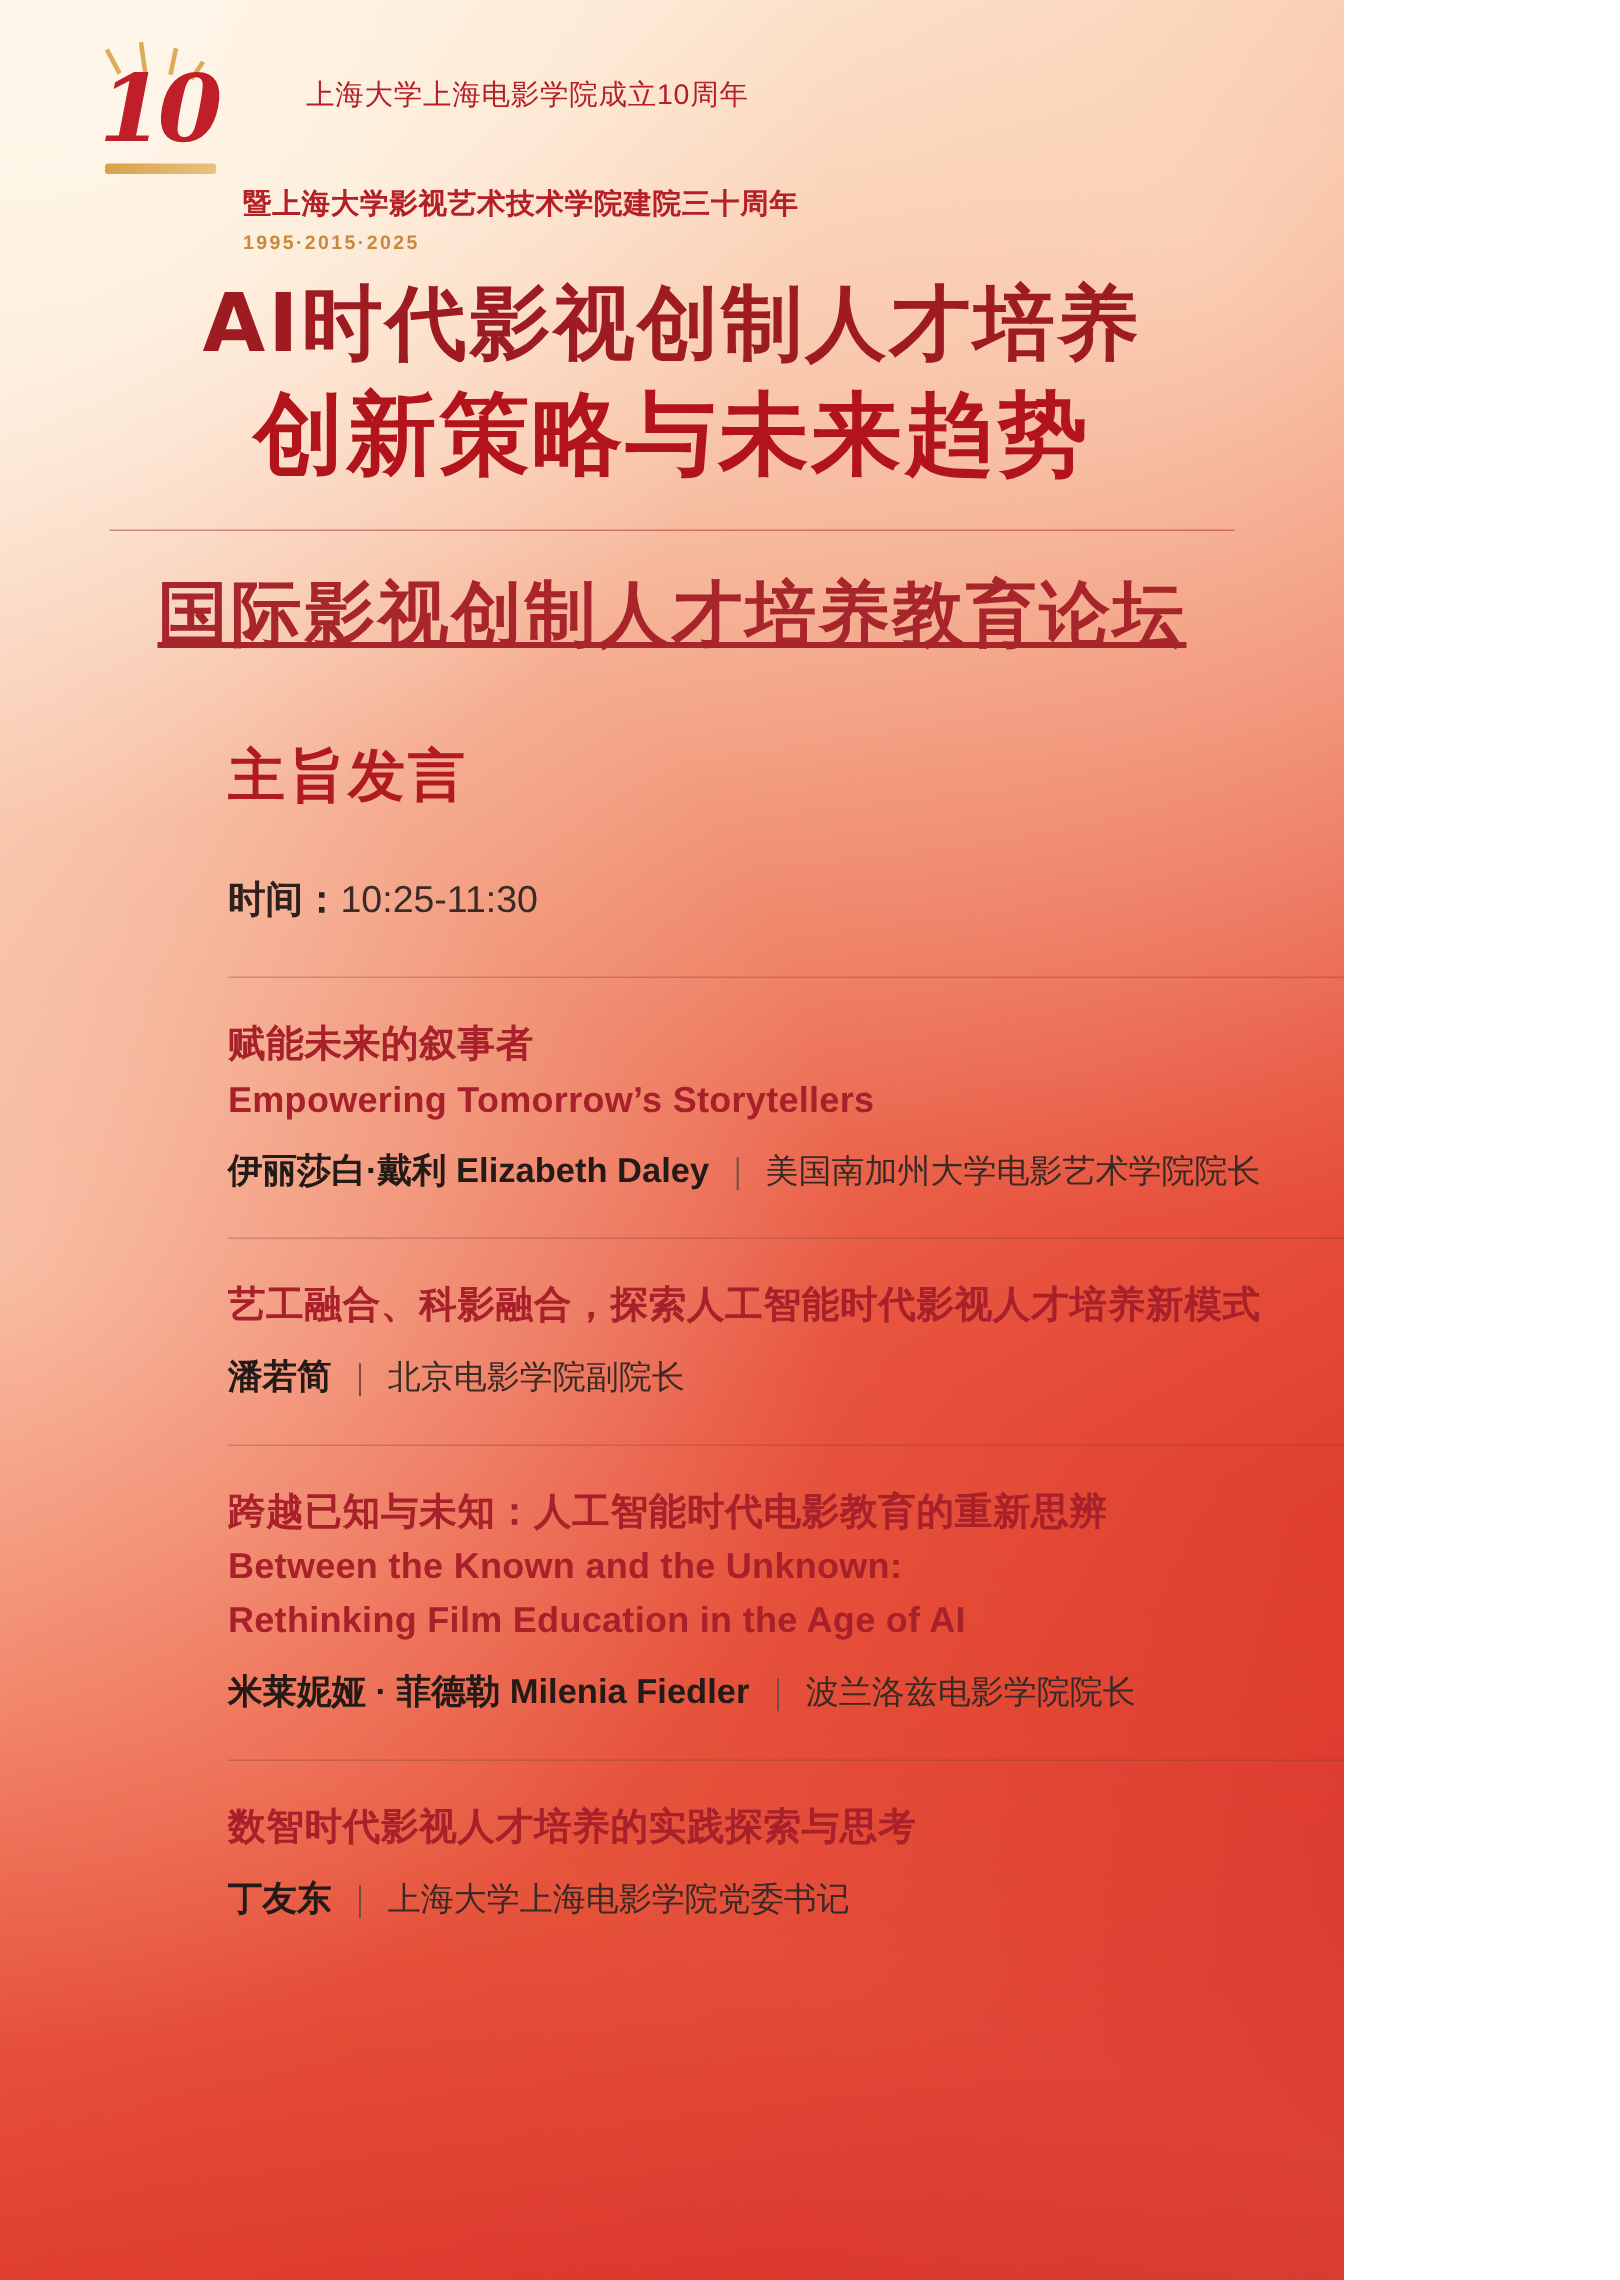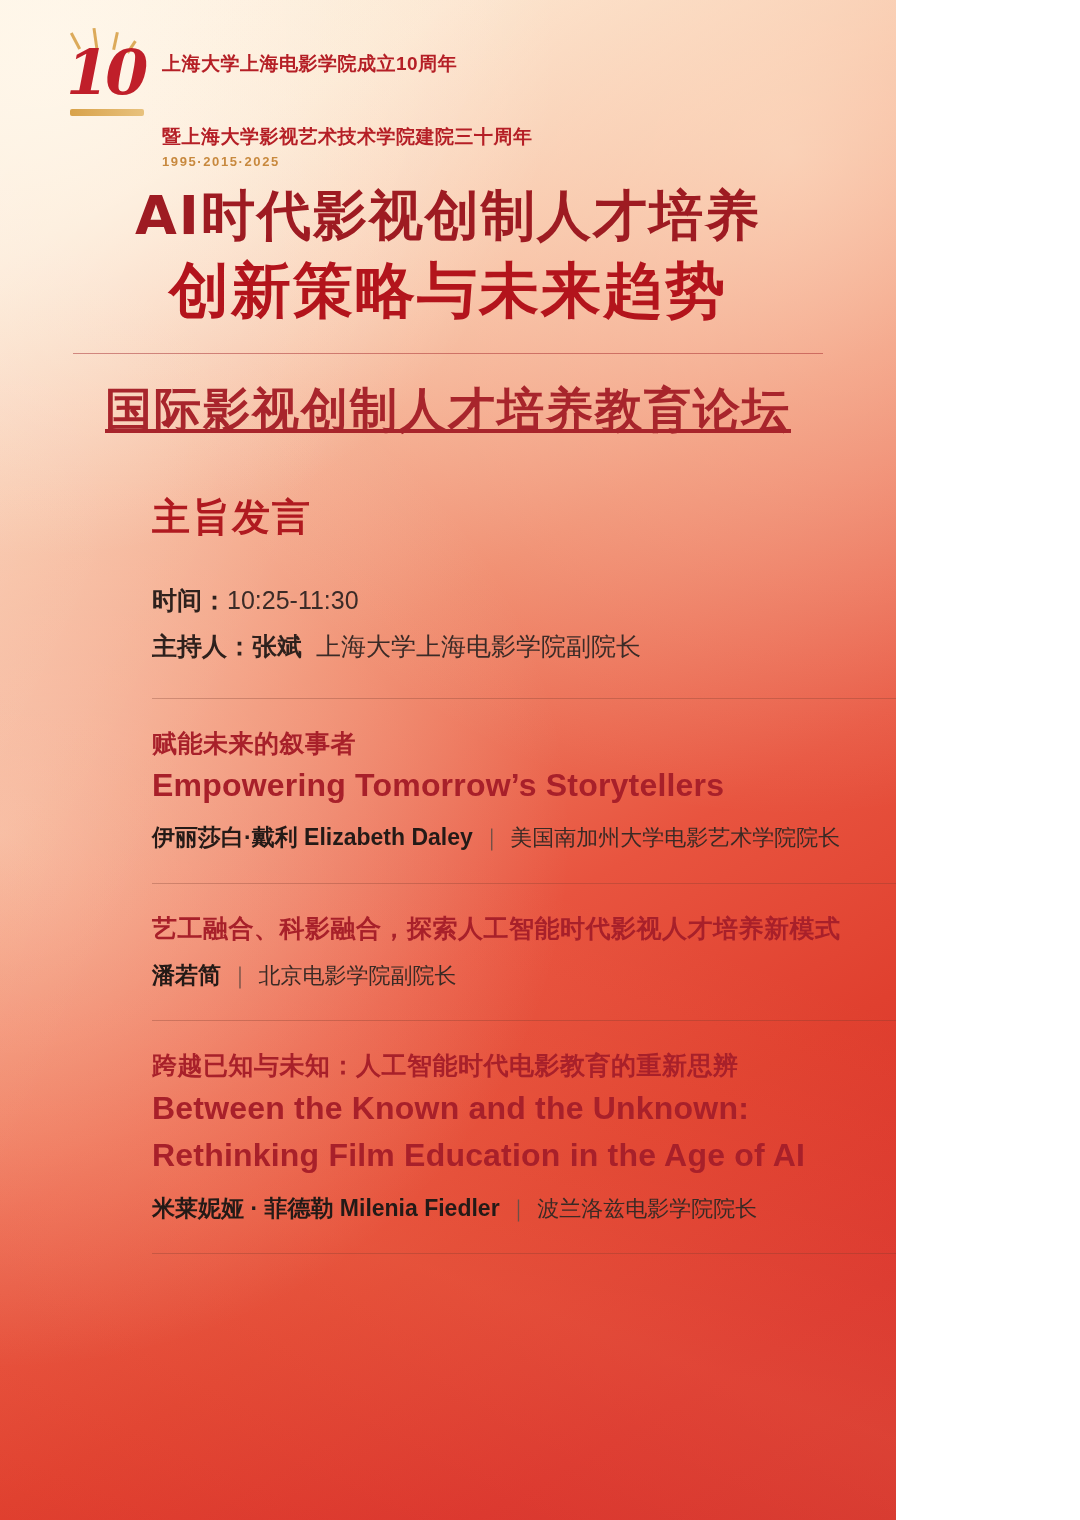--- a/index.html
+++ b/index.html
@@ -78,25 +78,26 @@
     width: 74px;
     height: 7px;
     background: linear-gradient(90deg, #d8a24a, #e8c27e);
     border-radius: 2px;
   }
   .logo-text {
     padding-top: 6px;
   }
   .logo-text .l1 {
     font-size: 19px;
-    font-weight: bold;
+    font-weight: normal;
     color: #b51f26;
     letter-spacing: .5px;
     line-height: 1.45;
     white-space: nowrap;
+    margin-left: 42px;
   }
   .logo-text .l2 {
     font-size: 19px;
     font-weight: bold;
     color: #b51f26;
     letter-spacing: .5px;
     line-height: 1.45;
     white-space: nowrap;
     margin-top: 45px;
   }
@@ -190,21 +191,21 @@
 
   .talk { }
   .talk .cn {
     font-size: 25px;
     font-weight: bold;
     color: #a8202a;
     line-height: 1.45;
     letter-spacing: .5px;
   }
   .talk .en {
-    font-size: 32px;
+    font-size: 24px;
     font-weight: bold;
     color: #a8202a;
     line-height: 1.42;
     letter-spacing: .2px;
     margin-top: 2px;
   }
   .talk .speaker {
     margin-top: 12px;
     font-size: 22px;
     color: #3a2a25;
@@ -253,23 +254,20 @@
   </div>
 
   <div class="content">
 
     <div class="section-head">主旨发言</div>
 
     <div class="meta">
       <div class="meta-row">
         <b>时间：</b><span>10:25-11:30</span>
       </div>
-      <div class="meta-row">
-        <b>主持人：</b><span class="name">张斌</span>&nbsp;&nbsp;<span>上海大学上海电影学院副院长</span>
-      </div>
     </div>
 
     <div class="divider"></div>
 
     <div class="talk">
       <div class="cn">赋能未来的叙事者</div>
       <div class="en">Empowering Tomorrow’s Storytellers</div>
       <div class="speaker">
         <span class="who">伊丽莎白·戴利  Elizabeth Daley</span><span class="sep">｜</span><span class="role">美国南加州大学电影艺术学院院长</span>
       </div>
@@ -290,15 +288,21 @@
       <div class="cn">跨越已知与未知：人工智能时代电影教育的重新思辨</div>
       <div class="en">Between the Known and the Unknown:</div>
       <div class="en">Rethinking Film Education in the Age of AI</div>
       <div class="speaker">
         <span class="who">米莱妮娅 · 菲德勒  Milenia Fiedler</span><span class="sep">｜</span><span class="role">波兰洛兹电影学院院长</span>
       </div>
     </div>
 
     <div class="divider"></div>
 
+    <div class="talk">
+      <div class="cn">数智时代影视人才培养的实践探索与思考</div>
+      <div class="speaker">
+        <span class="who">丁友东</span><span class="sep">｜</span><span class="role">上海大学上海电影学院党委书记</span>
+      </div>
+    </div>
 
   </div>
 </div>
 
 </body></html>

